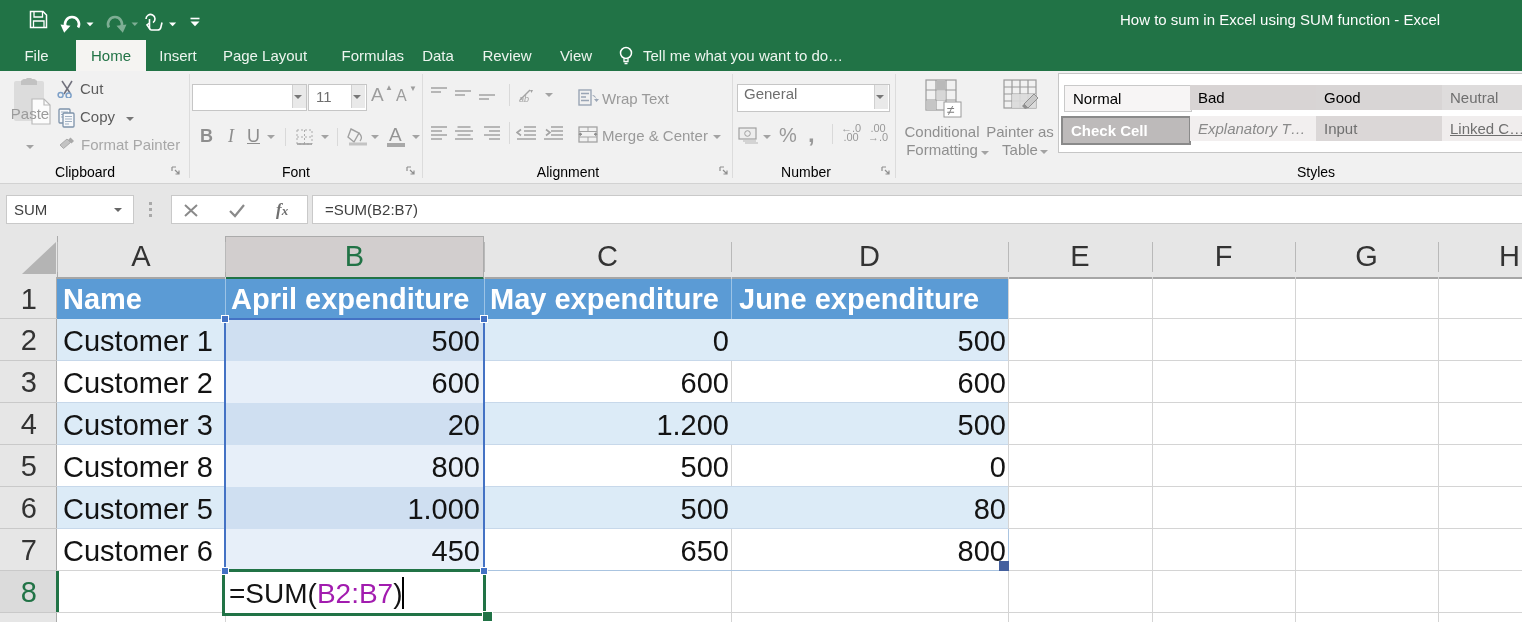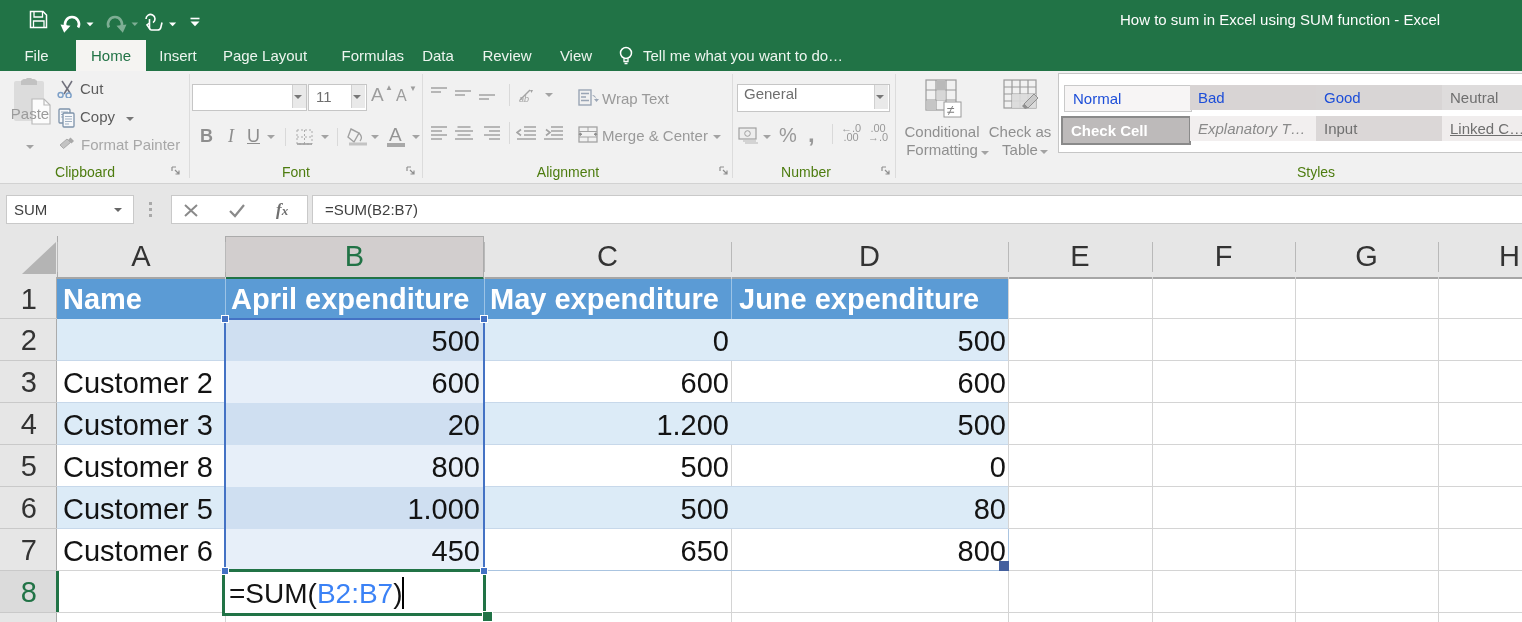--- a/index.html
+++ b/index.html
@@ -6,29 +6,29 @@
 body{font-family:"Liberation Sans",sans-serif;}
 #app{position:relative;width:1522px;height:622px;overflow:hidden;background:#fff;}
 .ab{position:absolute;}
 
 #titlebar{left:0;top:0;width:1522px;height:71px;background:#217346;}
 .tab{color:#edf5ef;font-size:15px;line-height:31px;text-align:center;}
 #hometab{background:#f5f4f2;color:#217346;}
 .title{color:#fdfdfd;font-size:15px;}
 
 #ribbon{left:0;top:71px;width:1522px;height:112px;background:#f1f1f1;border-bottom:1px solid #d2d2d2;}
-.glabel{font-size:14px;color:#4d7c0f;text-align:center;}
+.glabel{font-size:14px;color:#000000;text-align:center;}
 .gsep{width:1px;background:#dcdcdc;top:3px;height:104px;}
 .rtext{font-size:15px;color:#5c5c5c;}
 .rtext.dis{color:#9b9b9b;}
 .combo{background:#fff;border:1px solid #c6c6c6;}
 .car{width:0;height:0;border-left:4px solid transparent;border-right:4px solid transparent;border-top:4px solid #777;}
 .launch{width:10px;height:10px;}
 
-.chip{font-size:15px;line-height:25px;padding-left:8px;color:#1d4ed8;}
+.chip{font-size:15px;line-height:25px;padding-left:8px;color:#000000;}
 
 #fbar{left:0;top:184px;width:1522px;height:52px;background:#e6e6e6;}
 .fbox{background:#fff;border:1px solid #c9c9c9;top:195px;height:29px;box-sizing:border-box;}
 
 #gridchrome{left:0;top:236px;width:1522px;height:41px;background:#e6e6e6;border-bottom:2px solid #a6a6a6;}
 .colhead{font-size:29px;color:#333;text-align:center;line-height:41px;top:236px;height:41px;}
 .rowhead{font-size:29px;color:#333;text-align:right;left:0;width:36px;height:42px;}
 .vline{width:1px;background:#d4d4d4;}
 .hline{height:1px;background:#d4d4d4;}
 .cell{font-size:29px;color:#131313;height:42px;line-height:44px;white-space:nowrap;}
@@ -256,21 +256,21 @@
   <div class="ab car" style="left:981px;top:151px;border-top-color:#a3a3a3;"></div>
   <svg class="ab" style="left:1000px;top:78px;" width="44" height="42" viewBox="0 0 44 42">
     <g stroke="#9a9a9a" fill="none" stroke-width="1.2">
       <rect x="4" y="2" width="32" height="28"></rect>
       <path d="M4 9 h32 M4 16 h32 M4 23 h32 M12 2 v28 M20 2 v28 M28 2 v28"></path>
     </g>
     <path d="M12 16 h24 v14 h-24 z" fill="#dadada" opacity="0.9"></path>
     <path d="M24 26 l10-10 4 4 -10 10 z" fill="#c9c9c9" stroke="#8f8f8f"></path>
     <path d="M22 28 l2-2 4 4 -3 1 z" fill="#8f8f8f"></path>
   </svg>
-  <div class="ab rtext" style="left:978px;top:123px;width:84px;text-align:center;color:#8f8f8f;">Check as</div>
+  <div class="ab rtext" style="left:978px;top:123px;width:84px;text-align:center;color:#8f8f8f;">Painter as</div>
   <div class="ab rtext" style="left:978px;top:141px;width:84px;text-align:center;color:#8f8f8f;">Table</div>
   <div class="ab car" style="left:1040px;top:150px;border-top-color:#a3a3a3;"></div>
 
   <div class="ab" style="left:1058px;top:73px;width:464px;height:78px;background:#fff;border:1px solid #c6c6c6;border-right:none;"></div>
   <div class="ab chip" style="left:1064px;top:85px;width:118px;background:#f7f5f5;border:1px solid #c9c9c9;">Normal</div>
   <div class="ab chip" style="left:1190px;top:85px;width:118px;background:#d8d4d4;">Bad</div>
   <div class="ab chip" style="left:1316px;top:85px;width:118px;background:#d8d5d5;">Good</div>
   <div class="ab chip" style="left:1442px;top:85px;width:118px;background:#dedcdc;color:#6f6f6f;">Neutral</div>
   <div class="ab chip" style="left:1061px;top:116px;width:118px;background:#bdbaba;border:2px solid #8a8a8a;color:#fff;font-weight:bold;">Check Cell</div>
   <div class="ab chip" style="left:1190px;top:116px;width:118px;background:#f2efef;color:#8a8a8a;font-style:italic;">Explanatory T…</div>
@@ -374,20 +374,21 @@
   <div class="ab" style="left:226px;top:361px;width:257px;height:42px;background:#e7eff9;"></div>
   <div class="ab" style="left:226px;top:403px;width:257px;height:42px;background:#cfdff1;"></div>
   <div class="ab" style="left:226px;top:445px;width:257px;height:42px;background:#e7eff9;"></div>
   <div class="ab" style="left:226px;top:487px;width:257px;height:42px;background:#cfdff1;"></div>
   <div class="ab" style="left:226px;top:529px;width:257px;height:41px;background:#e7eff9;"></div>
 
   <div class="ab cell hdr1" style="left:63px;top:279px;height:26px;line-height:40px;">Name</div>
   <div class="ab cell hdr1" style="left:231px;top:279px;height:40px;line-height:40px;">April expenditure</div>
   <div class="ab cell hdr1" style="left:490px;top:279px;height:24px;line-height:40px;">May expenditure</div>
   <div class="ab cell hdr1" style="left:739px;top:279px;height:40px;line-height:40px;">June expenditure</div>
+  <div class="ab cell" style="left:63px;top:319px;">Customer 1</div>
   <div class="ab cell" style="left:63px;top:361px;">Customer 2</div>
   <div class="ab cell" style="left:63px;top:403px;">Customer 3</div>
   <div class="ab cell" style="left:63px;top:445px;">Customer 8</div>
   <div class="ab cell" style="left:63px;top:487px;">Customer 5</div>
   <div class="ab cell" style="left:63px;top:529px;">Customer 6</div>
   <div class="ab cell num" style="left:300px;top:319px;width:180px;">500</div>
   <div class="ab cell num" style="left:300px;top:361px;width:180px;">600</div>
   <div class="ab cell num" style="left:300px;top:403px;width:180px;">20</div>
   <div class="ab cell num" style="left:300px;top:445px;width:180px;">800</div>
   <div class="ab cell num" style="left:300px;top:487px;width:180px;">1.000</div>
@@ -407,16 +408,16 @@
 
   <div class="ab" style="left:999px;top:561px;width:10px;height:10px;background:#44609e;"></div>
 
   <div class="ab" style="left:224px;top:318px;width:257px;height:249px;border:2px solid #4472c4;"></div>
   <div class="ab handle" style="left:221px;top:315px;"></div>
   <div class="ab handle" style="left:480px;top:315px;"></div>
   <div class="ab handle" style="left:221px;top:567px;"></div>
   <div class="ab handle" style="left:480px;top:567px;"></div>
 
   <div class="ab" style="left:222px;top:569px;width:258px;height:41px;background:#fff;border:3px solid #217346;"></div>
-  <div class="ab cell" style="left:229px;top:572px;font-size:28px;">=SUM(<span style="color:#3b82f6;">B2:B7</span>)</div>
+  <div class="ab cell" style="left:229px;top:572px;font-size:28px;">=SUM(<span style="color:#a21caf;">B2:B7</span>)</div>
   <div class="ab" style="left:402px;top:577px;width:2px;height:32px;background:#000;"></div>
   <div class="ab" style="left:482px;top:611px;width:9px;height:9px;background:#217346;border:1px solid #fff;"></div>
 </div>
 
 </body></html>

